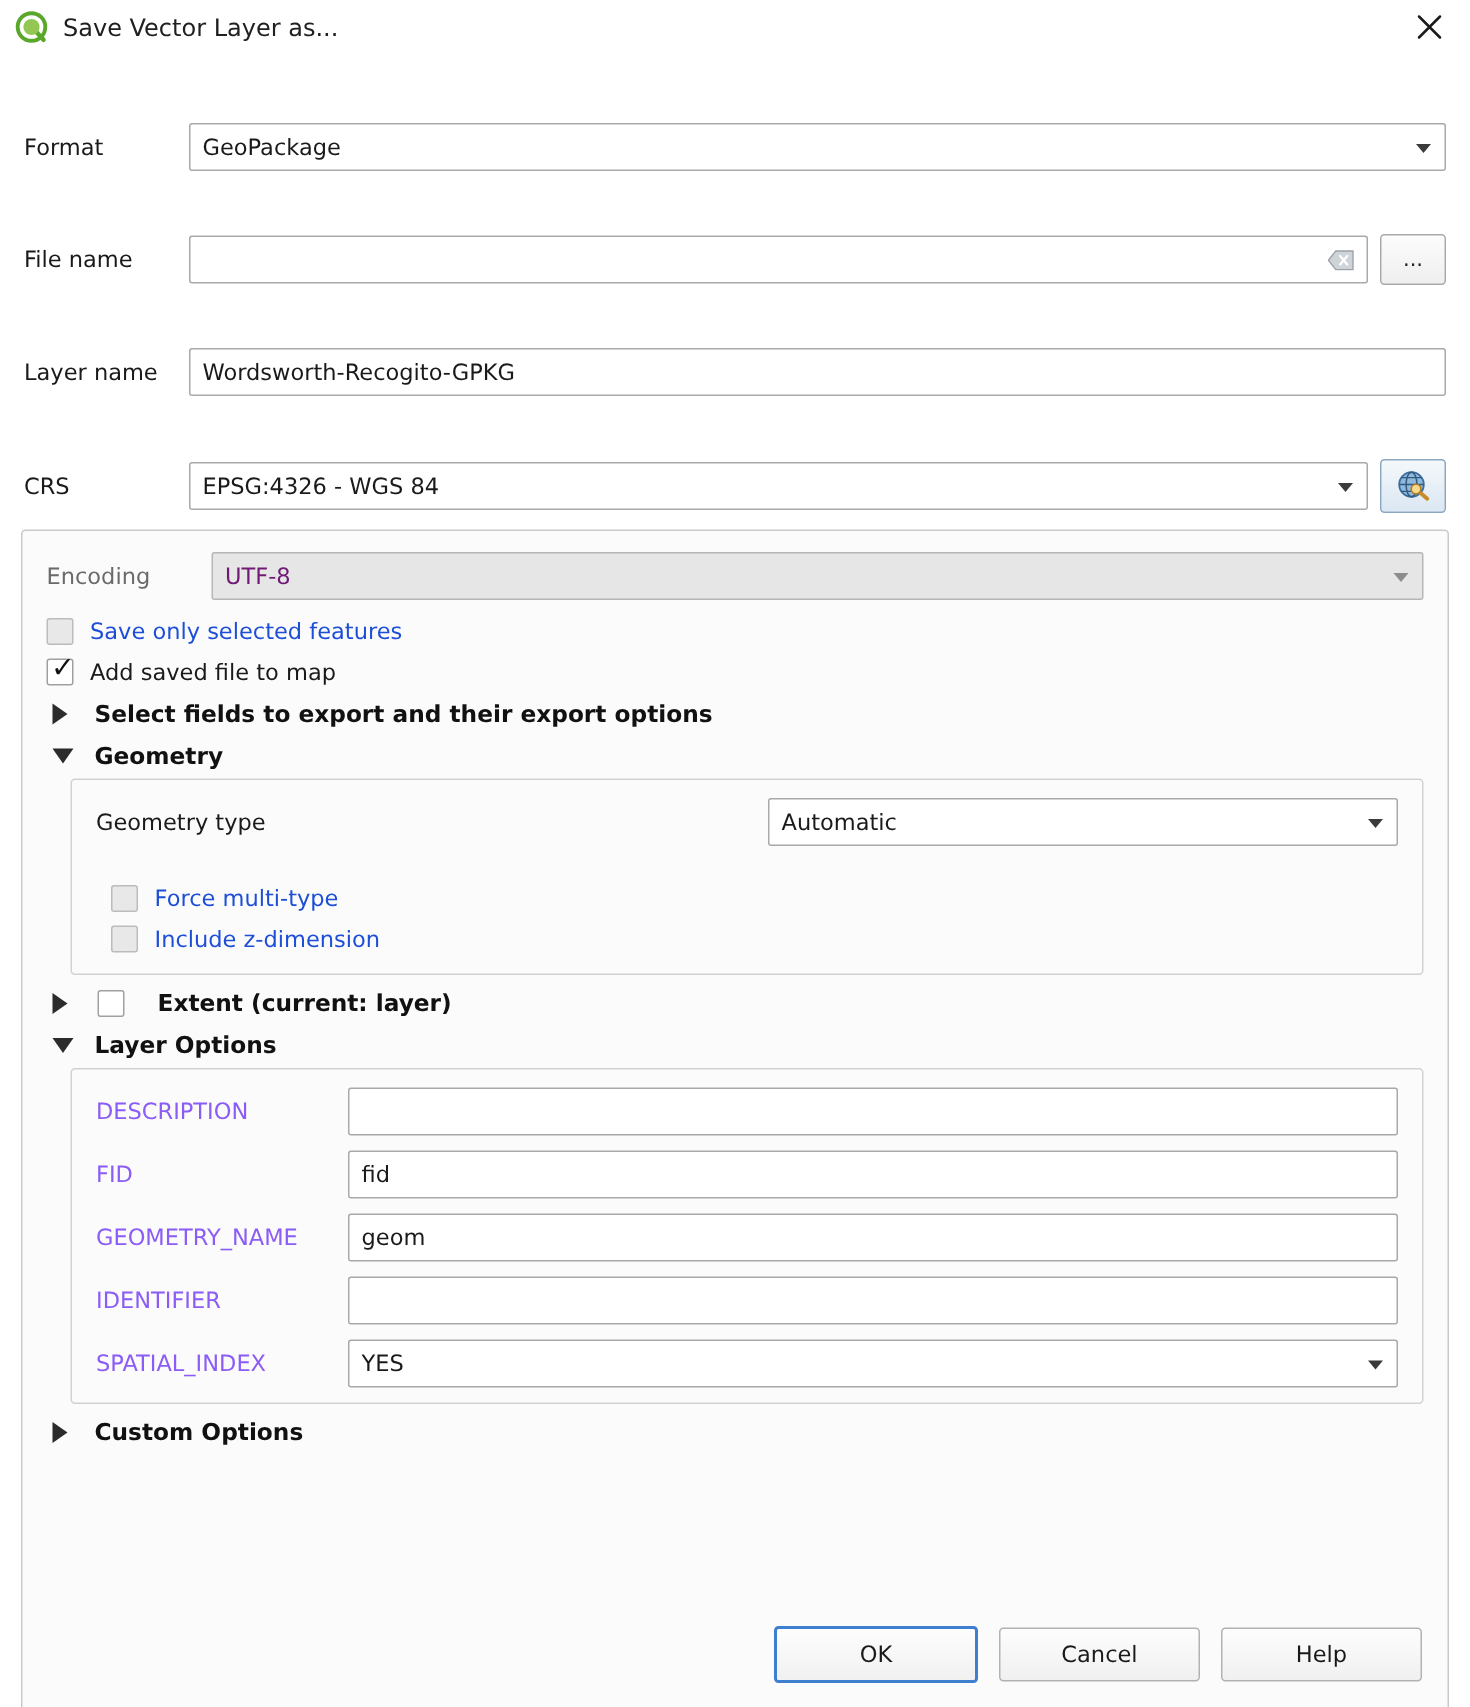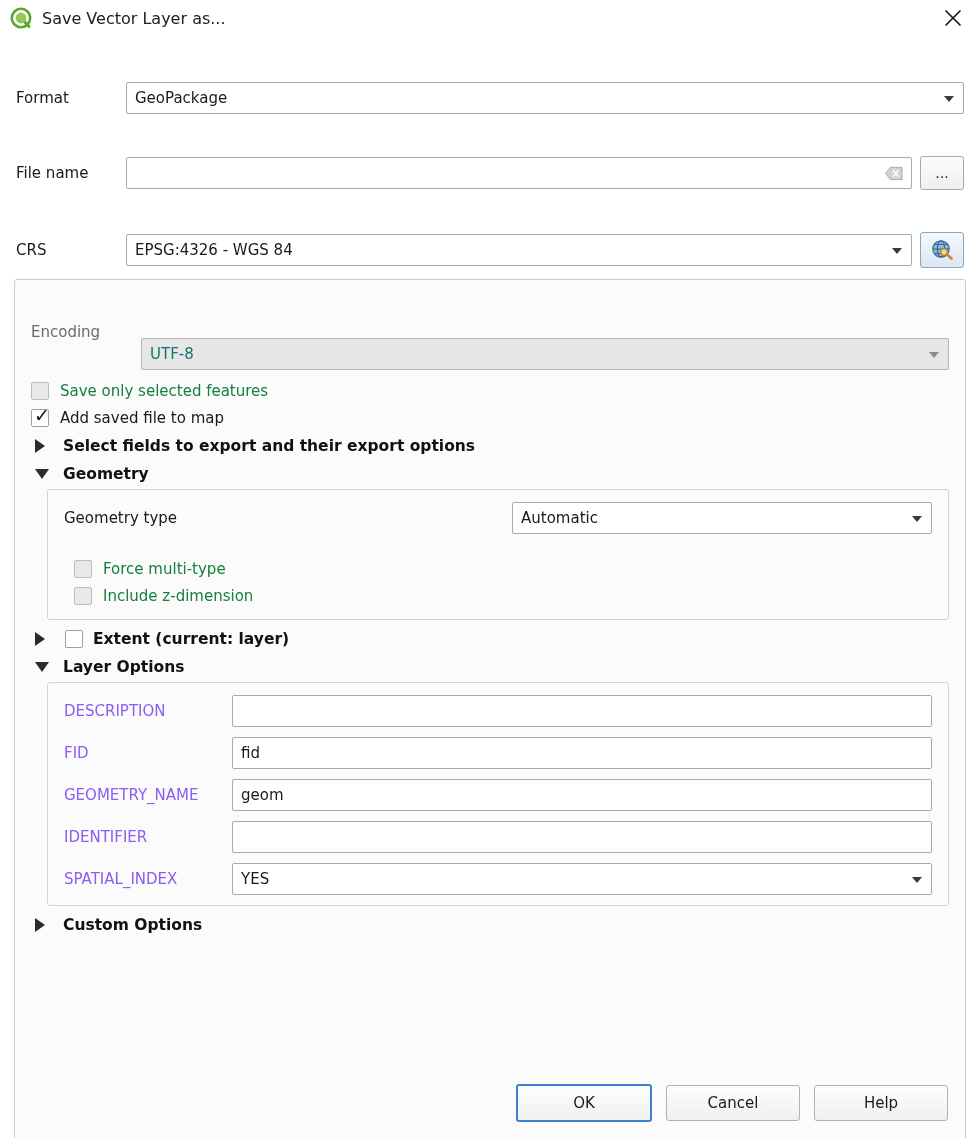--- a/index.html
+++ b/index.html
@@ -142,23 +142,22 @@
     margin-bottom: 12px;
   }
   .enc-label {
     width: 110px;
     flex: none;
     color: #6a6a6a;
     font-size: 15px;
   }
   .ctrl.disabled {
     background: #e6e6e6;
-    color: #0f766e;
+    color: #701a75;
     border-color: #b6b6b6;
-    margin-top: 44px;
   }
   .ctrl.disabled .arrow-down { border-top-color: #8c8c8c; }
 
   .check-row {
     display: flex;
     align-items: center;
     margin-bottom: 9px;
   }
   .checkbox {
     width: 18px; height: 18px;
@@ -173,21 +172,21 @@
   .checkbox.disabled { background: #e8e8e8; border-color: #bcbcbc; }
   .checkbox .tick {
     position: absolute;
     left: 2px; top: -4px;
     font-size: 19px;
     line-height: 19px;
     color: #111;
     font-weight: bold;
   }
   .check-label { font-size: 15px; color: #1a1a1a; }
-  .check-label.disabled { color: #15803d; }
+  .check-label.disabled { color: #1d4ed8; }
 
   .section-row {
     display: flex;
     align-items: center;
     margin: 10px 0 6px 0;
   }
   .tri {
     width: 22px;
     flex: none;
     display: flex;
@@ -315,20 +314,26 @@
       <span class="clear-icon">
         <svg width="18" height="14" viewBox="0 0 18 14">
           <path d="M5.5 0.8 H17 V13.2 H5.5 L0.6 7 Z" fill="#cfd4d8" stroke="#9aa1a8" stroke-width="0.9"></path>
           <path d="M8.4 4.2 L13.2 9.8 M13.2 4.2 L8.4 9.8" stroke="#ffffff" stroke-width="1.5" stroke-linecap="round"></path>
         </svg>
       </span>
     </div>
     <div class="btn-small">...</div>
   </div>
 
+  <div class="row">
+    <div class="row-label">Layer name</div>
+    <div class="ctrl">
+      <span class="val">Wordsworth-Recogito-GPKG</span>
+    </div>
+  </div>
 
   <div class="row">
     <div class="row-label">CRS</div>
     <div class="ctrl combo">
       <span class="val">EPSG:4326 - WGS 84</span>
       <span class="arrow-down"></span>
     </div>
     <div class="btn-crs">
       <svg width="26" height="24" viewBox="0 0 26 24">
         <circle cx="12" cy="11" r="8.2" fill="#8fb8dd" stroke="#3c6d9c" stroke-width="1.2"></circle>
@@ -394,21 +399,21 @@
       <div class="checkbox disabled"></div>
       <div class="check-label disabled">Include z-dimension</div>
     </div>
   </div>
 
   <div class="section-row">
     <div class="tri">
         <span class="tri-right"></span>
       </div>
     <div class="checkbox" style="margin-left:8px;margin-right:10px;"></div>
-    <div class="section-title" style="margin-left:0;">Extent (current: layer)</div>
+    <div class="section-title" style="margin-left:12px;">Extent (current: layer)</div>
   </div>
 
   <div class="section-row">
     <div class="tri">
         <span class="tri-down"></span>
       </div>
     <div class="section-title">Layer Options</div>
   </div>
 
   <div class="subpanel" style="padding-bottom:6px;">

